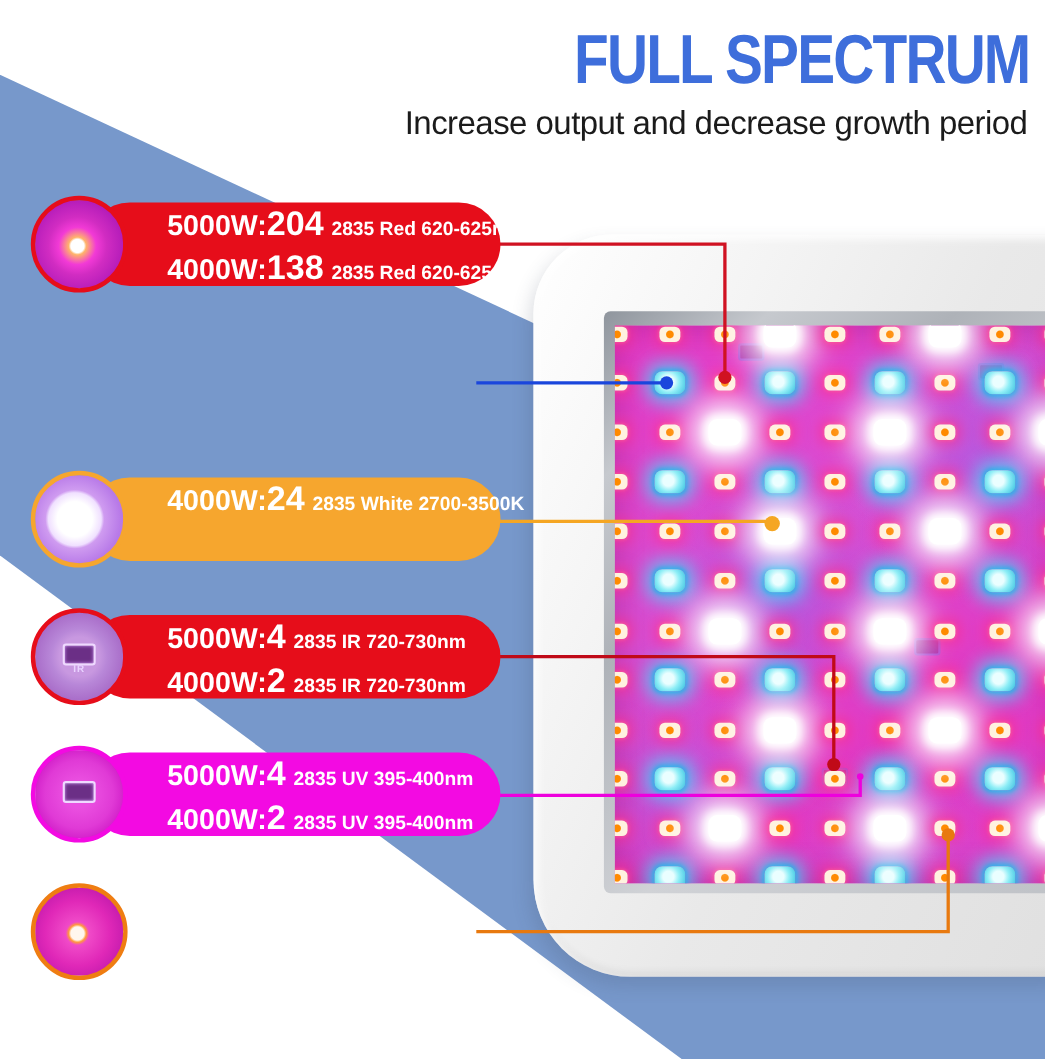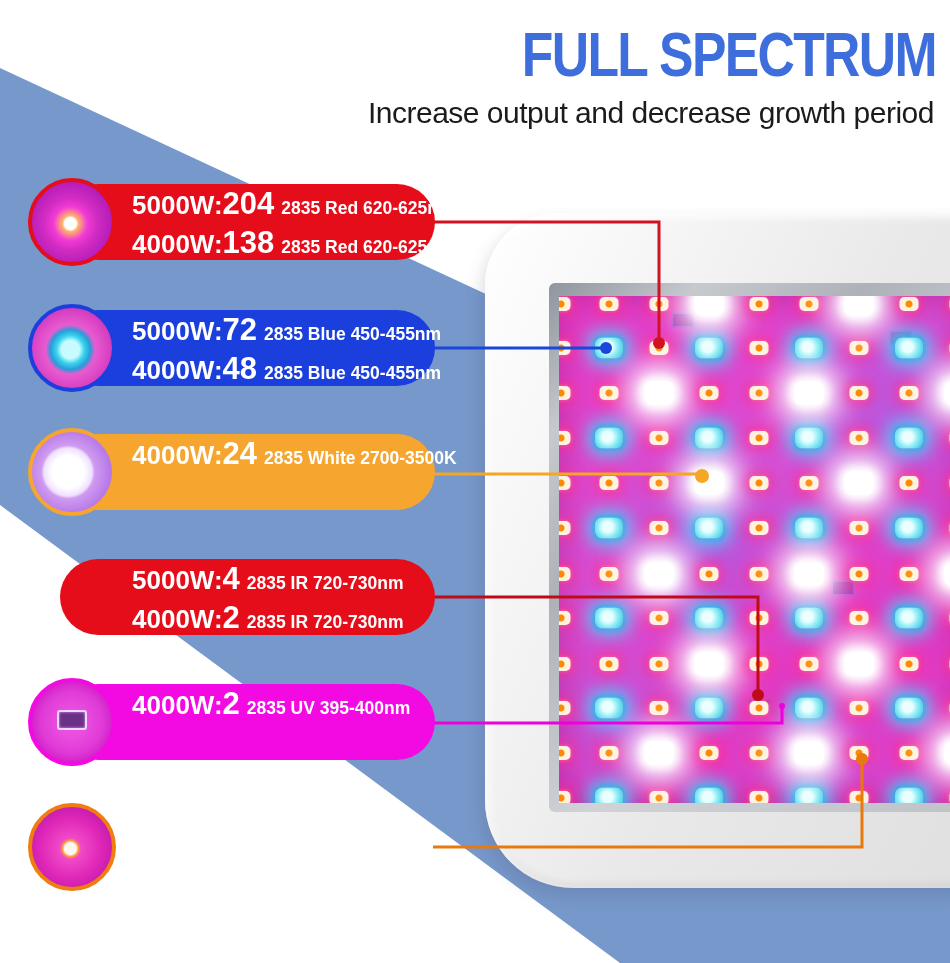--- a/index.html
+++ b/index.html
@@ -44,21 +44,21 @@
   .led-white{width:30px;height:24px;border-radius:8px;background:#ffffff;
              box-shadow:0 0 28px 17px rgba(255,255,255,.92),0 0 8px 4px #ffffff;}
   .pcb-chip{position:absolute;width:20px;height:12px;border:2px solid #b04fd6;border-radius:3px;
             background:rgba(90,20,130,.40);}
 
   
   .lines{position:absolute;inset:0;pointer-events:none;}
 
   
   .pill-group{position:absolute;left:28px;width:440px;height:92px;}
-  .pill{position:absolute;left:32px;top:8px;width:375px;height:76px;border-radius:40px;
+  .pill{position:absolute;left:52px;top:8px;width:375px;height:76px;border-radius:40px;
         background:var(--pc);color:#fff;padding:3px 0 0 72px;box-sizing:border-box;}
   .pill-row{line-height:34px;white-space:nowrap;}
   .watt{font-size:26px;font-weight:700;}
   .qty{font-size:31px;font-weight:800;}
   .spec{font-size:17.5px;font-weight:600;margin-left:7px;}
   .led-circle{position:absolute;left:0;top:2px;width:80px;height:80px;border-radius:50%;
               border:4px solid var(--pc);z-index:2;}
   .macro-red{background:radial-gradient(circle at 48% 52%,#ffffff 0 6px,#ffb46a 8px,#f23ad6 17px,#d12cc2 45%,#b01ab8 75%,#8d14a8);}
   .macro-blue{background:radial-gradient(circle at 48% 52%,#c8fbff 0 9px,#39d4ee 14px,#2a9bd8 20px,#e95bd0 42%,#d43cc0 70%,#b637c8);}
   .macro-white{background:radial-gradient(circle at 45% 50%,#ffffff 0 16px,#f0e0ff 24px,#cf9bf0 45%,#b87ae8 70%,#a76ad8);}
@@ -217,47 +217,45 @@
   </svg>
 
   <div class="pill-group" style="top: 176px; --pc: #e60d1a;">
     <div class="led-circle macro-red"></div>
     <div class="pill">
       <div class="pill-row"><span class="watt">5000W:</span><span class="qty">204</span><span class="spec">2835 Red 620-625nm</span></div>
       <div class="pill-row"><span class="watt">4000W:</span><span class="qty">138</span><span class="spec">2835 Red 620-625nm</span></div>
     </div>
   </div>
 
-  <div class="pill-group" style="top: 302px; --pc: #1b3fdd;">
-    <div class="led-circle macro-blue"></div>
-    <div class="pill">
-      <div class="pill-row"><span class="watt">5000W:</span><span class="qty">72</span><span class="spec">2835 Blue 450-455nm</span></div>
-      <div class="pill-row"><span class="watt">4000W:</span><span class="qty">48</span><span class="spec">2835 Blue 450-455nm</span></div>
-    </div>
-  </div>
 
   <div class="pill-group" style="top: 426px; --pc: #f6a62e;">
     <div class="led-circle macro-white"></div>
     <div class="pill">
       <div class="pill-row"><span class="watt">4000W:</span><span class="qty">24</span><span class="spec">2835 White 2700-3500K</span></div>
     </div>
   </div>
 
   <div class="pill-group" style="top: 551px; --pc: #e60d1a;">
+    <div class="led-circle macro-ir">
+      <div class="mini-chip"></div>
+      <div class="mini-chip-label">IR</div>
+    </div>
     <div class="pill">
       <div class="pill-row"><span class="watt">5000W:</span><span class="qty">4</span><span class="spec">2835 IR 720-730nm</span></div>
       <div class="pill-row"><span class="watt">4000W:</span><span class="qty">2</span><span class="spec">2835 IR 720-730nm</span></div>
     </div>
   </div>
 
   <div class="pill-group" style="top: 676px; --pc: #f30ae2;">
     <div class="led-circle macro-uv">
       <div class="mini-chip"></div>
     </div>
     <div class="pill">
+      <div class="pill-row"><span class="watt">5000W:</span><span class="qty">4</span><span class="spec">2835 UV 395-400nm</span></div>
       <div class="pill-row"><span class="watt">4000W:</span><span class="qty">2</span><span class="spec">2835 UV 395-400nm</span></div>
     </div>
   </div>
 
   <div class="pill-group" style="top: 801px; --pc: #ef7d12;">
     <div class="led-circle macro-orange"></div>
   </div>
 
 </div>
 

